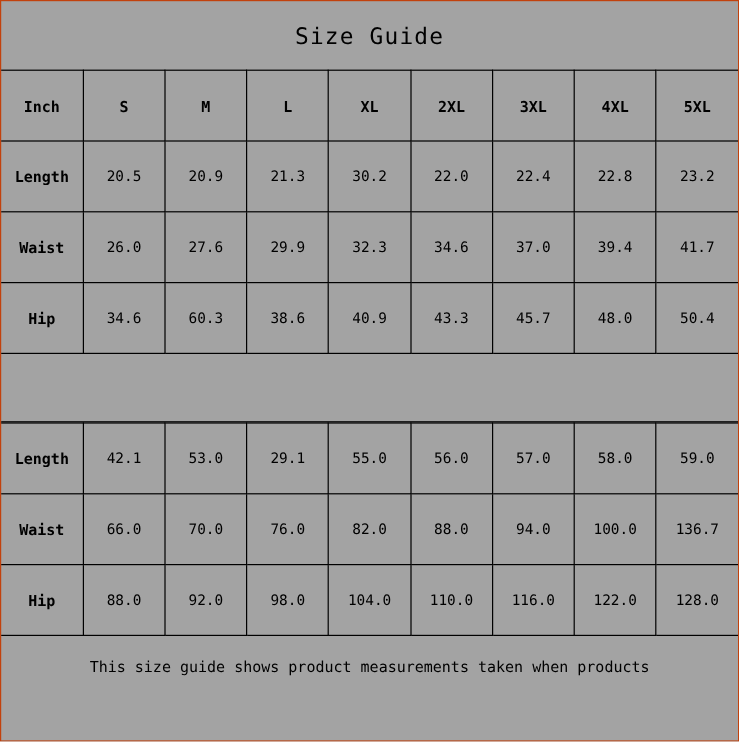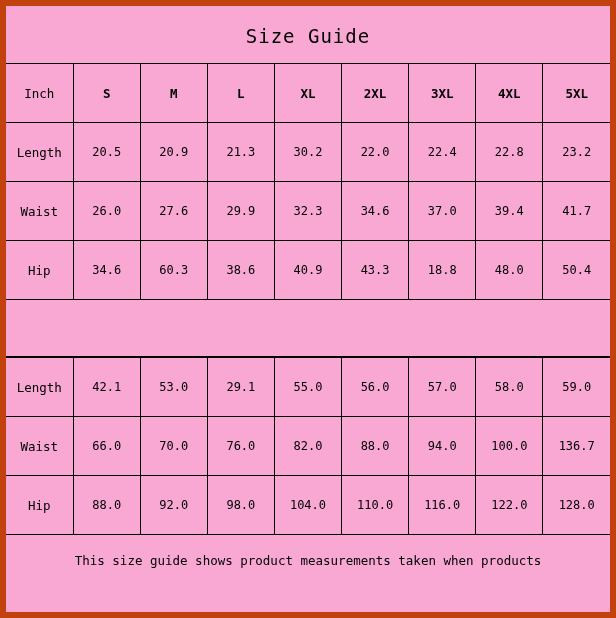--- a/index.html
+++ b/index.html
@@ -12,22 +12,22 @@
     height: 618px;
     font-family: "DejaVu Sans Mono", monospace;
     color: #000000;
     overflow: hidden;
   }
   .page {
     position: relative;
     width: 616px;
     height: 618px;
     box-sizing: border-box;
-    border: 6px solid #c2410c;
-    background: #f9a8d4;
+    border: 1px solid #c2410c;
+    background: #a3a3a3;
   }
   .title {
     text-align: center;
     font-size: 19px;
     letter-spacing: 1px;
     padding-top: 19px;
     padding-bottom: 16px;
     font-family: "DejaVu Sans Mono", monospace;
     color: #000000;
   }
@@ -43,21 +43,21 @@
     text-align: center;
     font-size: 12px;
     height: 56px;
     font-family: "DejaVu Sans Mono", monospace;
     font-weight: normal;
   }
   table.size-table td.vline, table.size-table th.vline {
     border-right: 1px solid #000000;
   }
   table.size-table .rowhead {
-    font-weight: normal;
+    font-weight: bold;
     font-size: 12.5px;
   }
   table.size-table .colhead {
     font-weight: bold;
     font-size: 12.5px;
   }
   .spacer {
     height: 56px;
     border-bottom: 1px solid #000000;
   }
@@ -115,21 +115,21 @@
         <td class="vline">39.4</td>
         <td>41.7</td>
       </tr>
       <tr>
         <td class="rowhead vline">Hip</td>
         <td class="vline">34.6</td>
         <td class="vline">60.3</td>
         <td class="vline">38.6</td>
         <td class="vline">40.9</td>
         <td class="vline">43.3</td>
-        <td class="vline">18.8</td>
+        <td class="vline">45.7</td>
         <td class="vline">48.0</td>
         <td>50.4</td>
       </tr>
     </tbody>
       </table>
   </div>
 
   <div class="spacer"></div>
 
   <div class="table-wrap">

